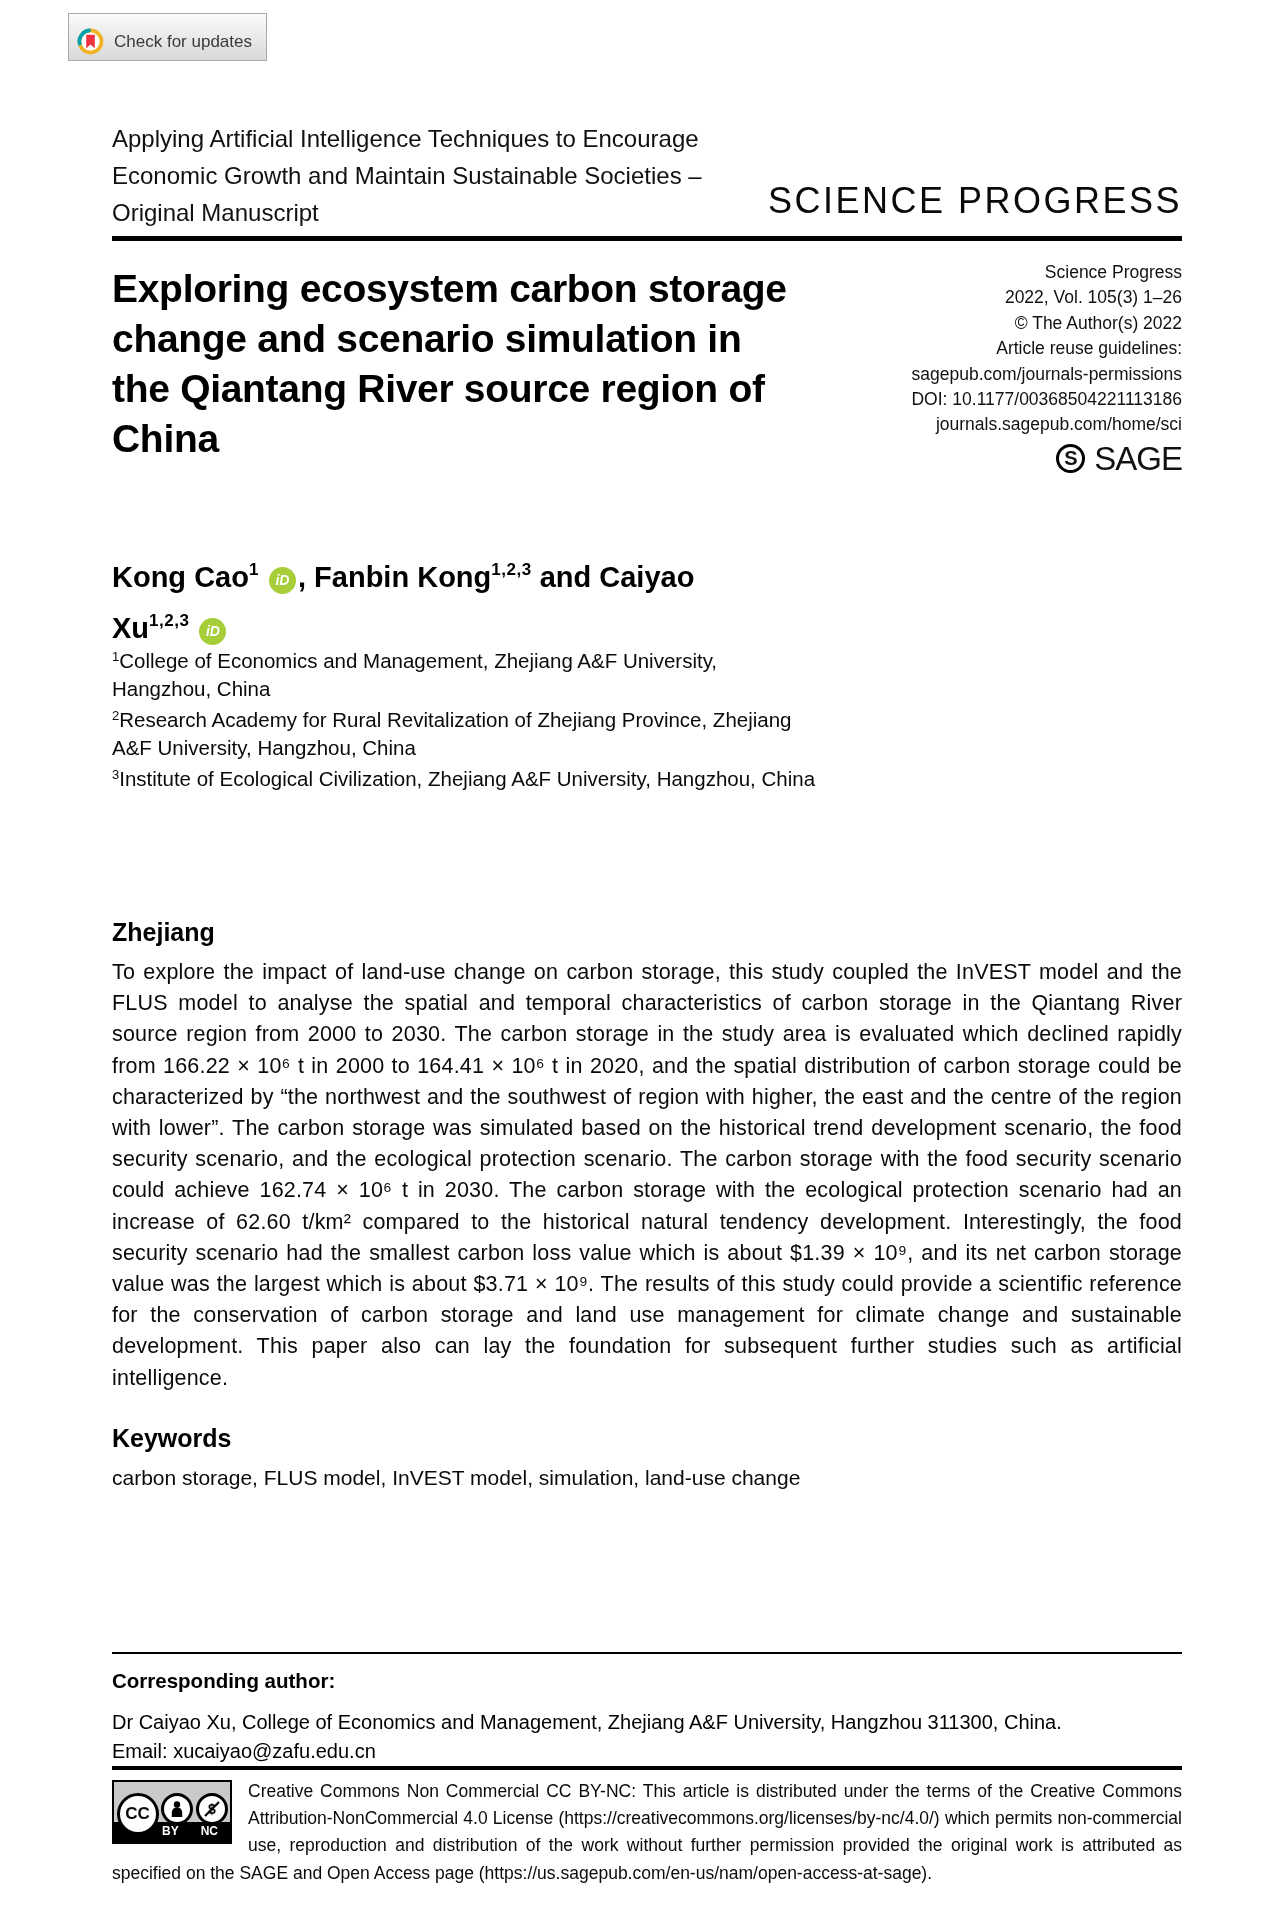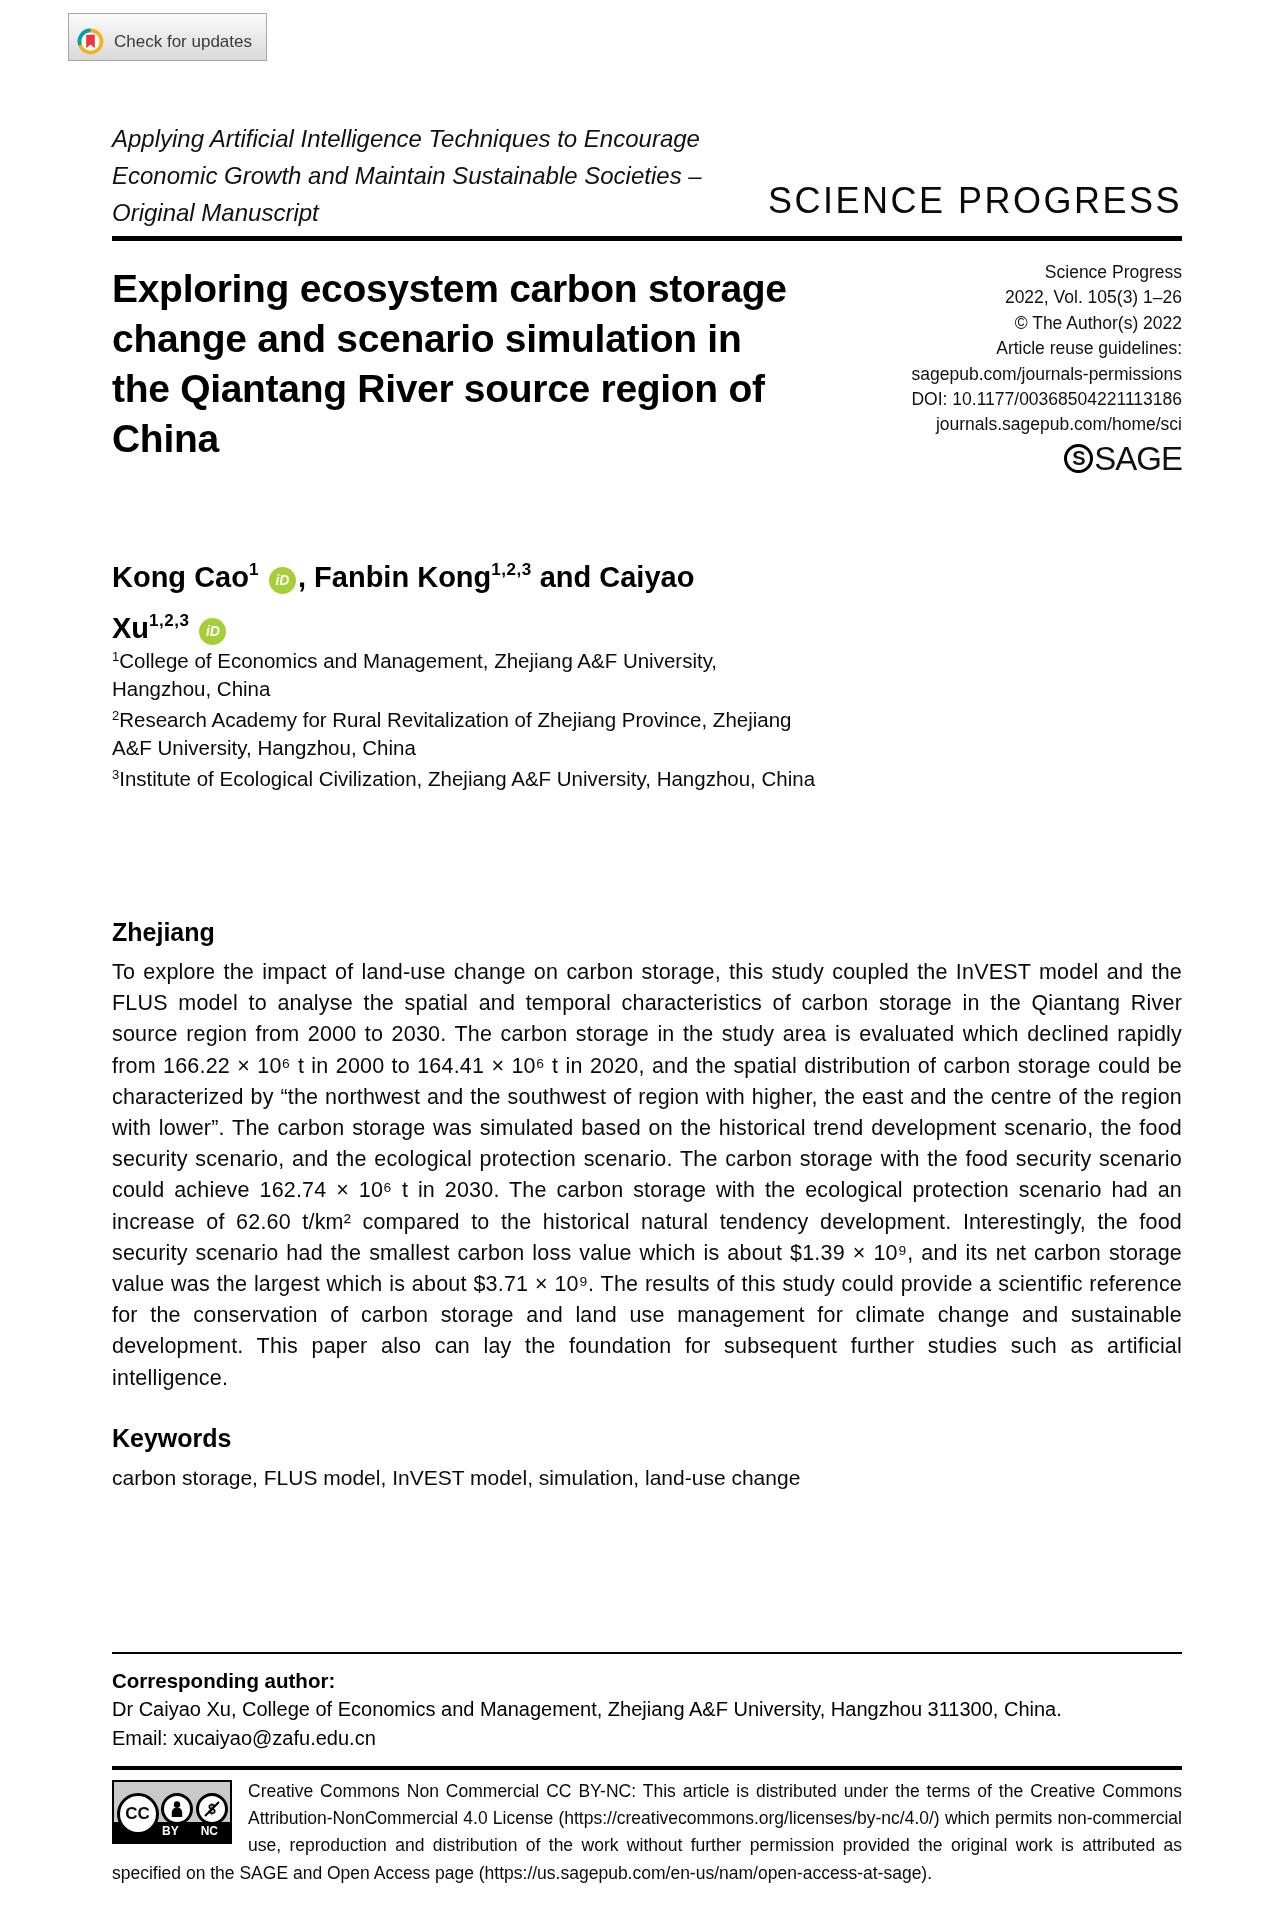--- a/index.html
+++ b/index.html
@@ -20,21 +20,21 @@
     padding: 14px 14px 5px 8px;
     background: linear-gradient(#fbfbfb, #d9d9d9);
     border: 1px solid #a9a9a9;
     cursor: pointer;
   }
   .update-badge .label { font-size: 17px; color: #3a3a3a; }
 
   
   .series-title {
     position: absolute; left: 112px; top: 120px; width: 640px;
-    font-style: italic; font-size: 24px; line-height: 37px; color: #111;
+    font-size: 24px; line-height: 37px; color: #111;
   }
   .journal-name {
     position: absolute; right: 102px; top: 180px;
     font-size: 36px; letter-spacing: 2.5px; color: #0a0a0a;
     white-space: nowrap;
   }
   .rule-thick-1 {
     position: absolute; left: 112px; top: 236px; width: 1070px; height: 5px;
     background: #000;
   }
@@ -50,21 +50,21 @@
   }
   .sage-logo {
     margin-top: 6px;
     display: flex; justify-content: flex-end; align-items: center; gap: 1px;
   }
   .sage-s {
     width: 29px; height: 29px; border: 3px solid #000; border-radius: 50%;
     display: flex; align-items: center; justify-content: center;
     font-weight: bold; font-size: 20px; line-height: 1;
   }
-  .sage-word { font-size: 33px; letter-spacing: -1px; }
+  .sage-word { font-size: 33px; letter-spacing: -1px; padding-left: 8px; }
 
   
   .authors {
     position: absolute; left: 112px; top: 548px; width: 640px;
     font-size: 29px; font-weight: bold; line-height: 44px;
   }
   .authors sup { font-size: 17px; font-weight: bold; vertical-align: 12px; letter-spacing: 0.5px; }
   .orcid-badge {
     display: inline-flex; align-items: center; justify-content: center;
     width: 27px; height: 27px; border-radius: 50%;
@@ -92,21 +92,21 @@
 
   
   .rule-thin {
     position: absolute; left: 112px; top: 1652px; width: 1070px; height: 2px;
     background: #000;
   }
   .corresponding {
     position: absolute; left: 112px; top: 1666px; width: 1070px;
     font-size: 20px; line-height: 29px;
   }
-  .corresponding .head { font-weight: bold; font-size: 20.5px; margin-bottom: 0; }
+  .corresponding .head { font-weight: bold; font-size: 20.5px; margin-bottom: 13px; }
 
   
   .rule-thick-2 {
     position: absolute; left: 112px; top: 1766px; width: 1070px; height: 4px;
     background: #000;
   }
   .license {
     position: absolute; left: 112px; top: 1778px; width: 1070px;
     font-size: 17.5px; line-height: 27.2px; text-align: justify; color: #0a0a0a;
   }

